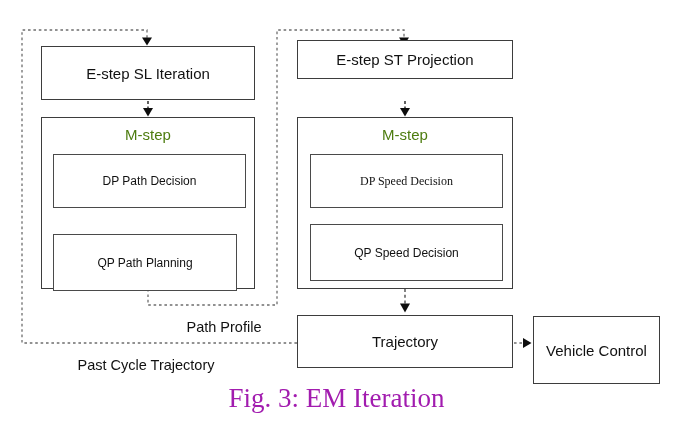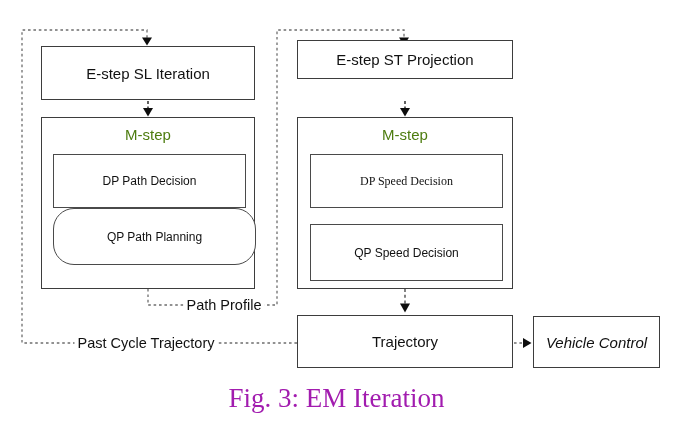--- a/index.html
+++ b/index.html
@@ -59,20 +59,21 @@
   }
   .edge-label {
     position: absolute;
     transform: translate(-50%, -50%);
     background: #ffffff;
     padding: 0 3px;
     font-size: 14.5px;
     color: #111111;
     z-index: 3;
     white-space: nowrap;
+    margin-top: 22px;
   }
   .caption {
     position: absolute;
     left: 0;
     top: 383px;
     width: 100%;
     text-align: center;
     font-family: "Liberation Serif", serif;
     font-size: 27px;
     color: #a21caf;
@@ -123,40 +124,40 @@
 
   <div class="node" style="left:297px; top:40px; width:216px; height:39px;">
     <span>E-step ST Projection</span>
   </div>
 
   <div class="group" style="left:41px; top:117px; width:214px; height:172px;">
     <div class="group-label">M-step</div>
     <div class="inner" style="left:11px; top:36px; width:193px; height:54px;">
       <span>DP Path Decision</span>
     </div>
-    <div class="inner" style="left:11px; top:90px; width:203px; height:57px;border-radius:21px;">
+    <div class="inner" style="left:11px; top:116px; width:184px; height:57px;">
       <span>QP Path Planning</span>
     </div>
   </div>
 
   <div class="group" style="left:297px; top:117px; width:216px; height:172px;">
     <div class="group-label">M-step</div>
     <div class="inner" style="left:12px; top:36px; width:193px; height:54px;font-family:Liberation Serif, serif;">
       <span>DP Speed Decision</span>
     </div>
     <div class="inner" style="left:12px; top:106px; width:193px; height:57px;">
       <span>QP Speed Decision</span>
     </div>
   </div>
 
   <div class="node" style="left:297px; top:315px; width:216px; height:53px;">
     <span>Trajectory</span>
   </div>
 
-  <div class="node" style="left:533px; top:316px; width:127px; height:52px;font-style:italic;">
+  <div class="node" style="left:533px; top:316px; width:127px; height:68px;">
     <span>Vehicle Control</span>
   </div>
 
   <span class="edge-label" style="left:224px; top:305px;">Path Profile</span>
 
   <span class="edge-label" style="left:146px; top:343px;">Past Cycle Trajectory</span>
 
   <div class="caption">Fig. 3: EM Iteration</div>
 
 </div>

